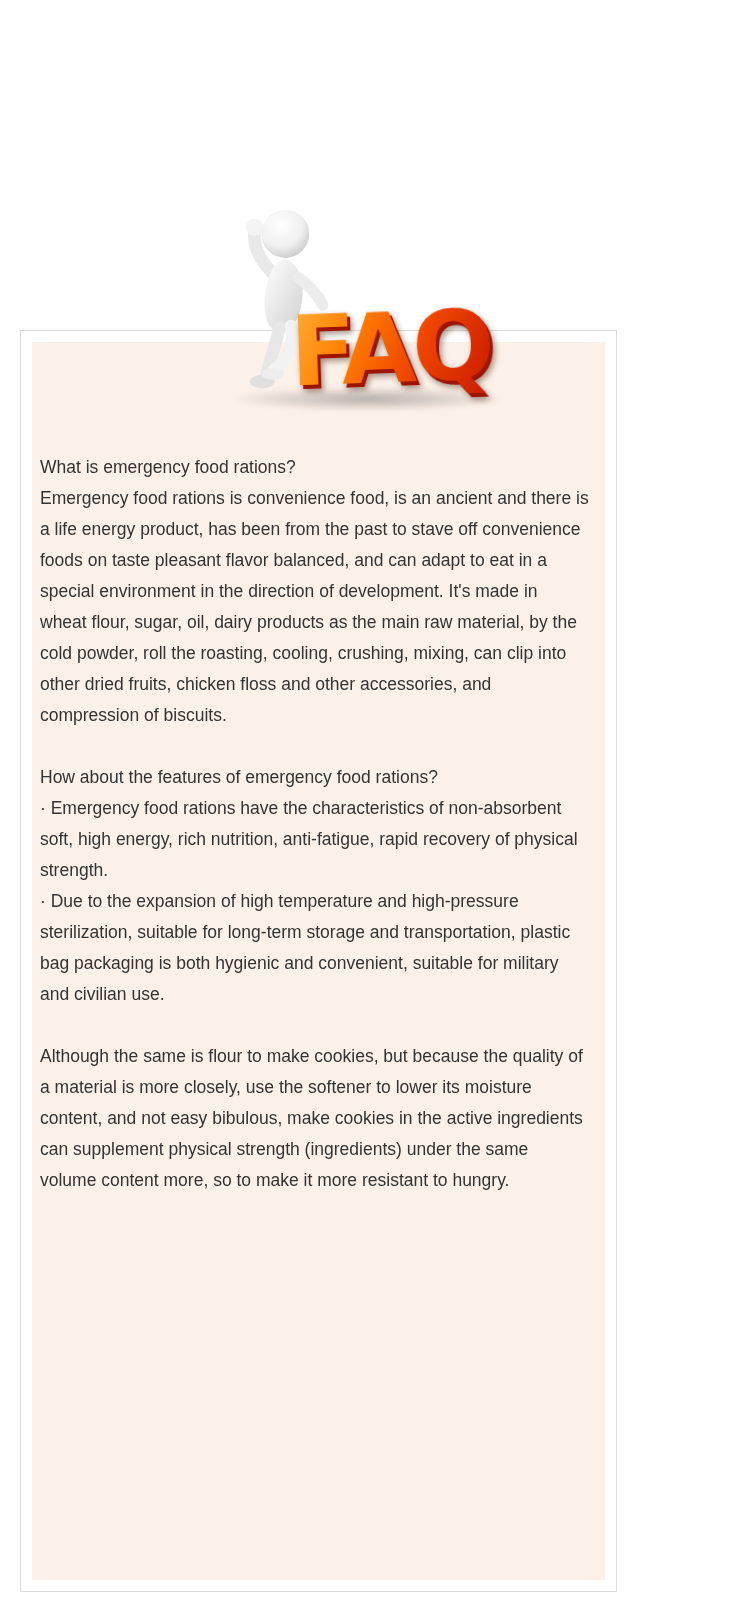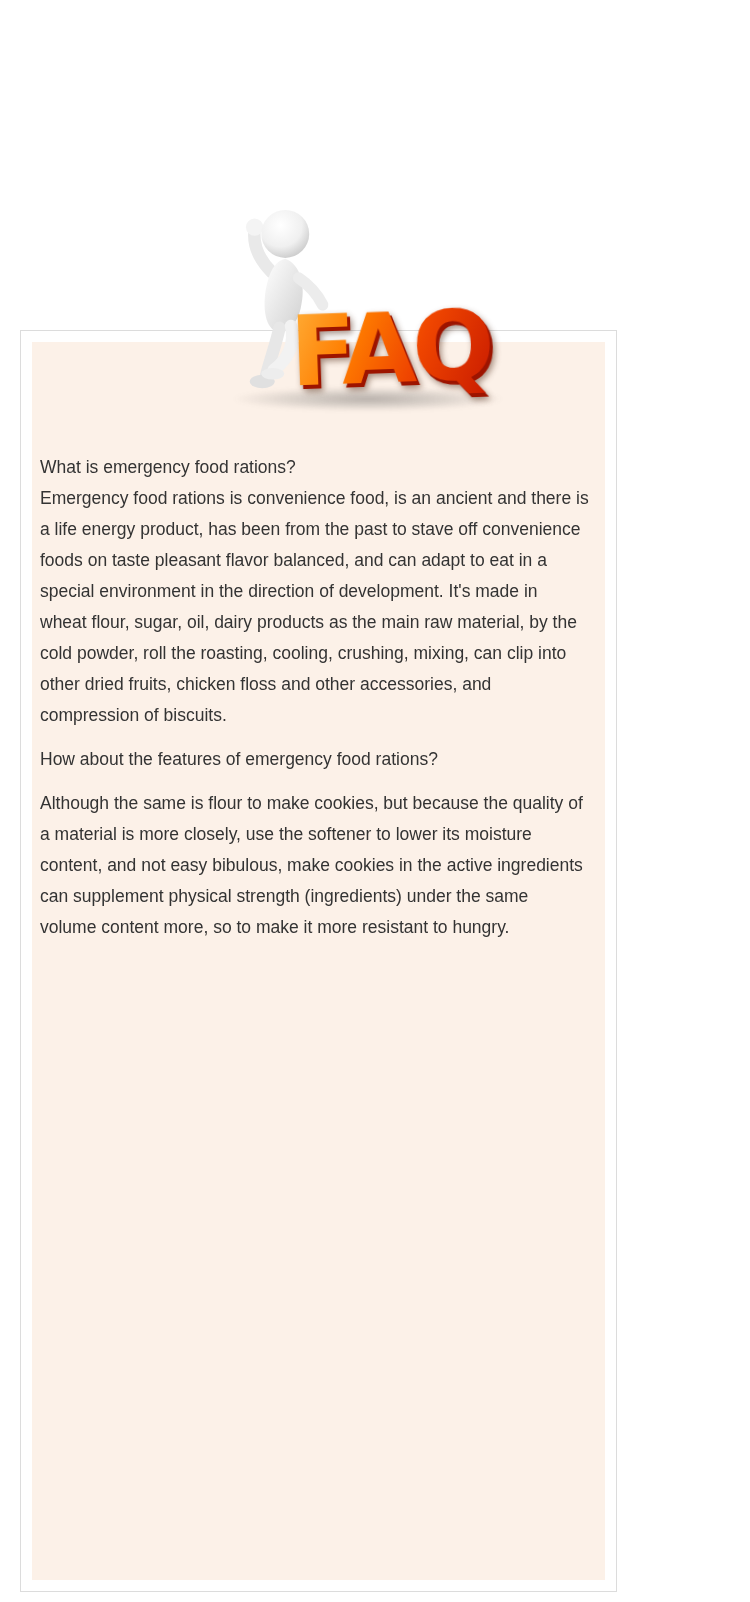--- a/index.html
+++ b/index.html
@@ -80,21 +80,21 @@
   .panel-inner {
     position: absolute;
     left: 11px;
     top: 11px;
     right: 11px;
     bottom: 11px;
     background: #fcf1e8;
     padding: 110px 16px 20px 8px;
   }
   .faq-section { margin: 0; }
-  .faq-section + .faq-section { margin-top: 13px; }
+  .faq-section + .faq-section { margin-top: 31px; }
   .faq-q, .faq-a {
     margin: 0;
     font-size: 17.5px;
     line-height: 31px;
     color: #333333;
     font-weight: 400;
   }
 </style>
 </head>
 <body>
@@ -140,20 +140,22 @@
   <div class="panel">
     <div class="panel-inner">
 
       <div class="faq-section">
         <p class="faq-q">What is emergency food rations?</p>
         <p class="faq-a">Emergency food rations is convenience food, is an ancient and there is a life energy product, has been from the past to stave off convenience foods on taste pleasant flavor balanced, and can adapt to eat in a special environment in the direction of development. It's made in wheat flour, sugar, oil, dairy products as the main raw material, by the cold powder, roll the roasting, cooling, crushing, mixing, can clip into other dried fruits, chicken floss and other accessories, and compression of biscuits.</p>
       </div>
 
       <div class="faq-section">
         <p class="faq-q">How about the features of emergency food rations?</p>
+        <p class="faq-a">· Emergency food rations have the characteristics of non-absorbent soft, high energy, rich nutrition, anti-fatigue, rapid recovery of physical strength.</p>
+        <p class="faq-a">· Due to the expansion of high temperature and high-pressure sterilization, suitable for long-term storage and transportation, plastic bag packaging is both hygienic and convenient, suitable for military and civilian use.</p>
       </div>
 
       <div class="faq-section">
         <p class="faq-a">Although the same is flour to make cookies, but because the quality of a material is more closely, use the softener to lower its moisture content, and not easy bibulous, make cookies in the active ingredients can supplement physical strength (ingredients) under the same volume content more, so to make it more resistant to hungry.</p>
       </div>
 
     </div>
   </div>
 
 </div>

